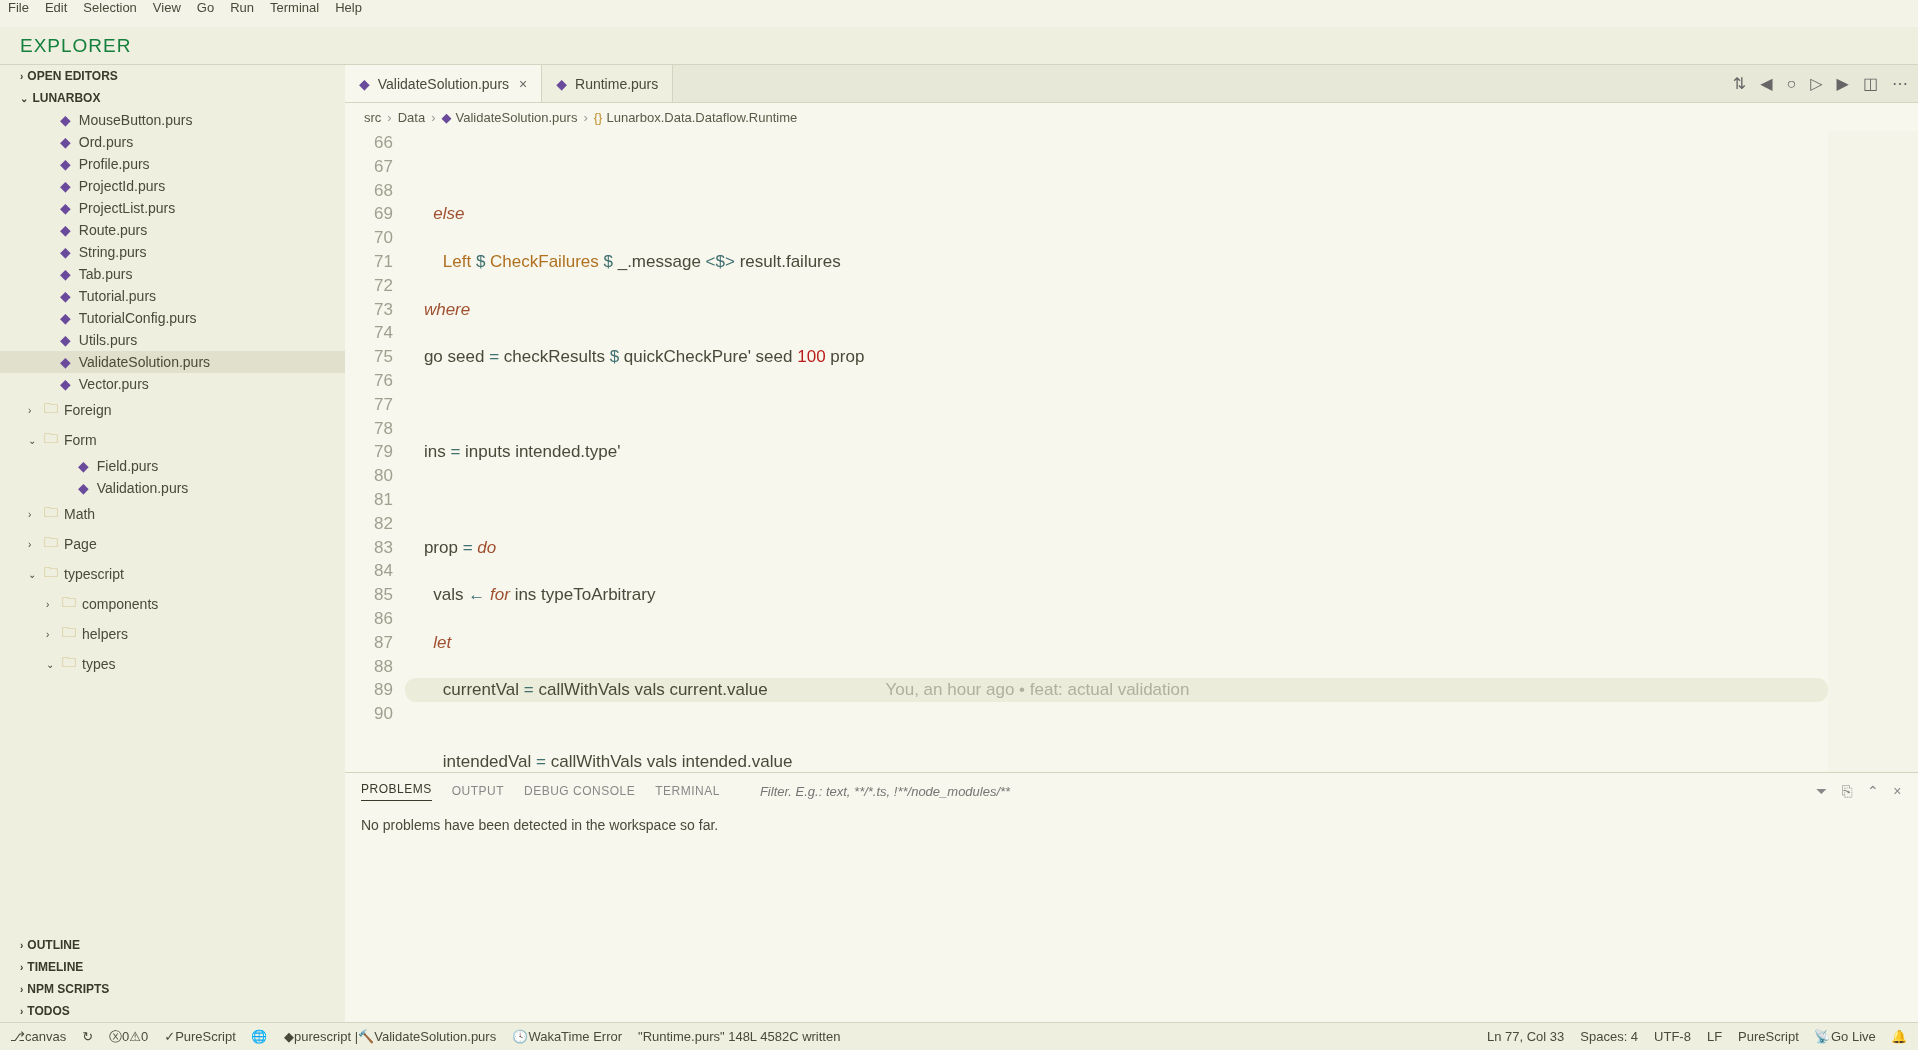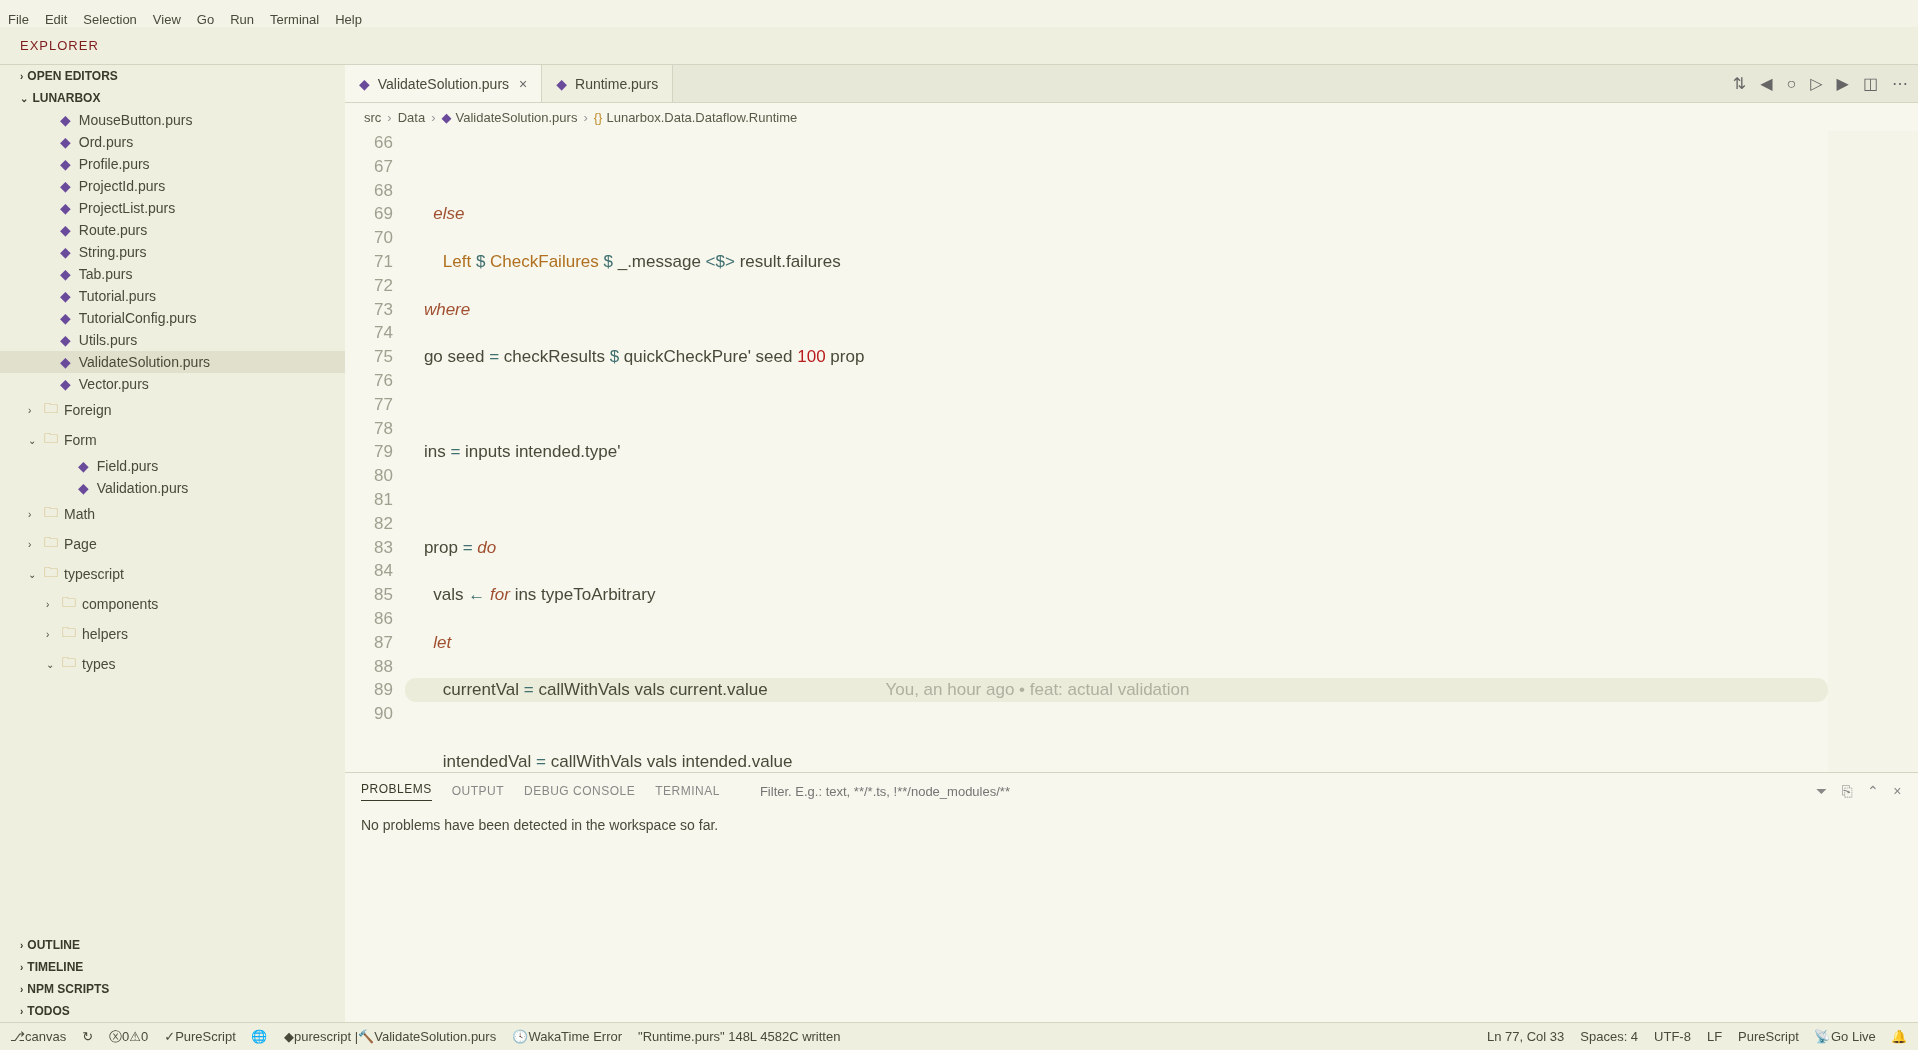--- a/index.html
+++ b/index.html
@@ -1,20 +1,20 @@
 <!DOCTYPE html>
 <html><head>
 <meta charset="utf-8">
 <style>
 * { margin: 0; padding: 0; box-sizing: border-box; font-family: -apple-system, BlinkMacSystemFont, 'Segoe UI', sans-serif; }
 body { background: #f3f3e7; width: 1918px; height: 1050px; overflow: hidden; color: #4a4a3a; }
-.menubar { height: 27px; background: #f3f3e7; display: flex; align-items: flex-end; padding: 0 8px; font-size: 13px; }
+.menubar { height: 27px; background: #f3f3e7; display: flex; align-items: flex-start; padding: 0 8px; font-size: 13px; }
 .menubar span { margin-right: 16px; cursor: pointer; }
 .title-bar { height: 38px; background: #efefdf; display: flex; align-items: center; border-bottom: 1px solid #d4d4c0; }
-.title-bar .title { padding: 0 20px; font-size: 13px; letter-spacing: 1px; color: #7f1d1d; }
+.title-bar .title { padding: 0 20px; font-size: 19px; letter-spacing: 1px; color: #15803d; }
 .main { display: flex; height: calc(100% - 27px - 38px - 28px); }
 .sidebar { width: 345px; background: #efefdf; overflow: hidden; display: flex; flex-direction: column; }
 .section-hdr { padding: 4px 8px 4px 20px; font-size: 12px; font-weight: 600; color: #3a3a2a; display: flex; align-items: center; cursor: pointer; }
 .section-hdr .chev { margin-right: 4px; font-size: 10px; }
 .files { flex: 1; overflow-y: auto; font-size: 14px; }
 .file-item { padding: 3px 8px 3px 60px; display: flex; align-items: center; cursor: pointer; }
 .file-item.active { background: #e0e0cc; }
 .file-item .file-icon { color: #6a4a9a; margin-right: 8px; font-size: 14px; }
 .folder-item { padding: 3px 8px 3px 28px; display: flex; align-items: center; cursor: pointer; }
 .folder-item .chev { margin-right: 4px; font-size: 10px; width: 12px; }
@@ -43,21 +43,21 @@
 .code .ty { color: #b07020; }
 .code .num { color: #b91c1c; }
 .code .op { color: #407070; }
 .code .blame { color: #b0b0a0; }
 .code .cursor-line { background: #ececda; display: inline-block; width: 100%; border-radius: 11px; }
 .panel { height: 250px; border-top: 1px solid #d4d4c0; display: flex; flex-direction: column; }
 .panel-tabs { height: 36px; display: flex; align-items: center; padding: 0 16px; gap: 20px; font-size: 12px; letter-spacing: 0.5px; }
 .panel-tabs span { cursor: pointer; color: #888; }
 .panel-tabs span.active { color: #3a3a2a; border-bottom: 1px solid #3a3a2a; padding-bottom: 4px; }
 .panel-filter { margin-left: 20px; flex: 1; }
-.panel-filter input { width: 100%; max-width: 620px; background: transparent; border: none; font-size: 13px; outline: none; color: #be185d; }
+.panel-filter input { width: 100%; max-width: 620px; background: transparent; border: none; font-size: 13px; outline: none; color: #be185d; font-style: italic; }
 .panel-actions { display: flex; gap: 14px; color: #666; font-size: 14px; }
 .panel-body { flex: 1; padding: 8px 16px; font-size: 14px; color: #4a4a3a; }
 .statusbar { position: absolute; bottom: 0; left: 0; right: 0; height: 28px; background: #efefdf; display: flex; align-items: center; font-size: 13px; padding: 0 10px; border-top: 1px solid #d4d4c0; }
 .statusbar .sb-item { margin-right: 16px; display: flex; align-items: center; cursor: pointer; }
 .statusbar .sb-right { margin-left: auto; display: flex; }
 .statusbar .sb-right .sb-item { margin-left: 16px; margin-right: 0; }
 </style>
 </head>
 <body>
 

